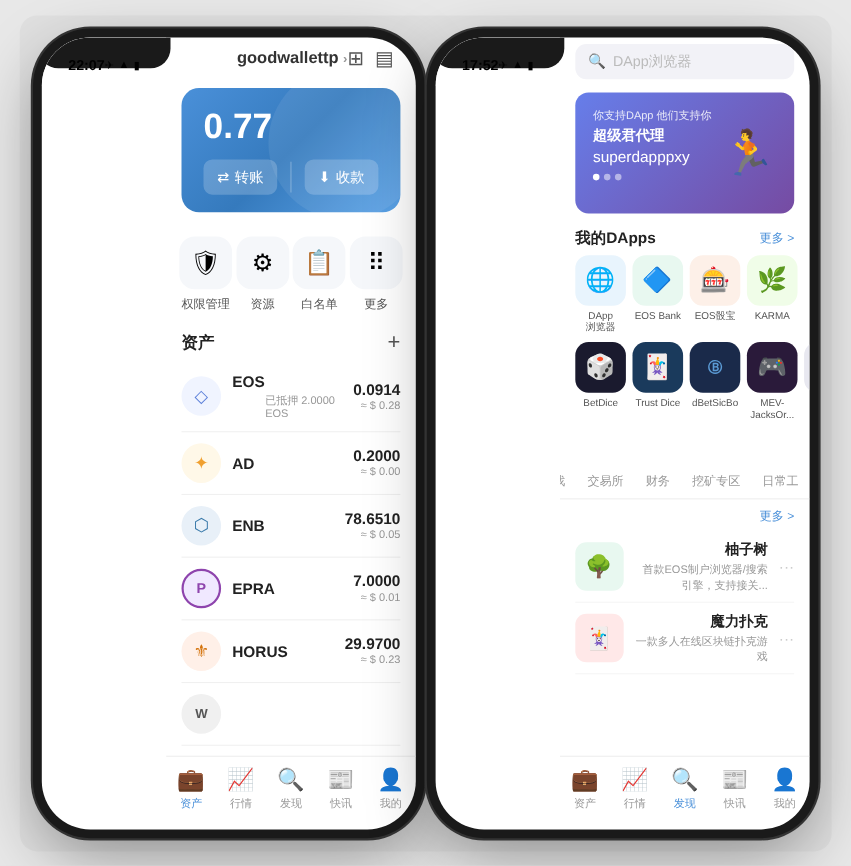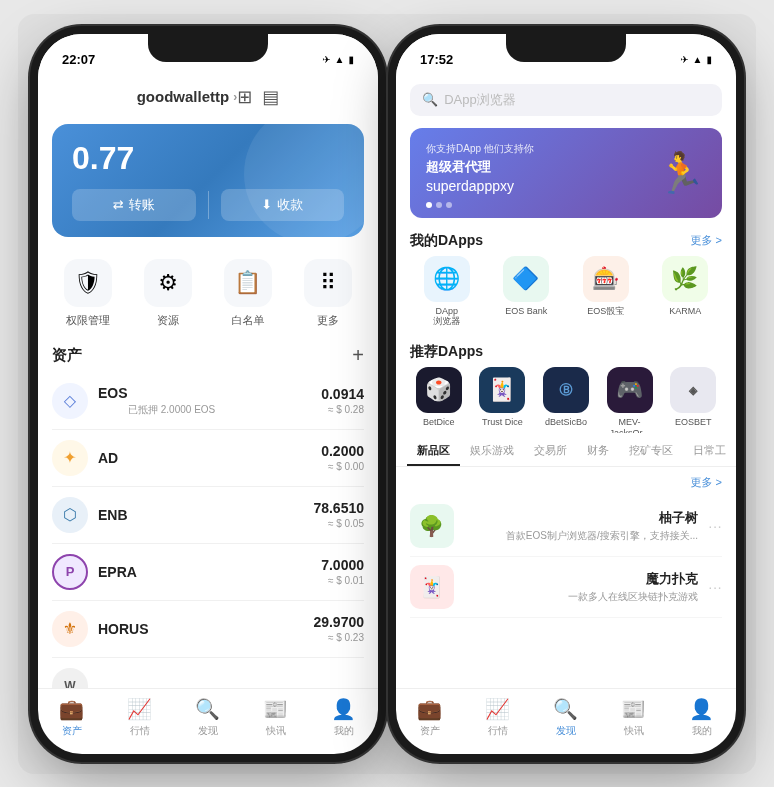--- a/index.html
+++ b/index.html
@@ -21,21 +21,20 @@
     
     .phone {
       width: 340px;
       height: 720px;
       background: #fff;
       border-radius: 44px;
       box-shadow: 0 0 0 8px #1a1a1a, 0 0 0 10px #333, 0 20px 60px rgba(0,0,0,0.4);
       overflow: hidden;
       position: relative;
       display: flex;
-      flex-direction: column;
     }
     .notch-area {
       background: #fff;
       height: 44px;
       display: flex;
       align-items: center;
       justify-content: space-between;
       padding: 8px 24px 0;
       position: relative;
       flex-shrink: 0;
@@ -69,21 +68,21 @@
     .phone-content {
       flex: 1;
       overflow: hidden;
       display: flex;
       flex-direction: column;
     }
     
     .wallet-header {
       display: flex;
       align-items: center;
-      justify-content: center;
+      justify-content: flex-end;
       padding: 8px 20px;
     }
     .wallet-name {
       font-size: 15px;
       font-weight: 600;
       color: #333;
       display: flex;
       align-items: center;
       gap: 4px;
     }
@@ -251,21 +250,21 @@
 
     .banner {
       margin: 6px 14px;
       border-radius: 12px;
       background: linear-gradient(135deg, #667eea 0%, #764ba2 100%);
       padding: 14px 16px;
       color: #fff;
       position: relative;
       overflow: hidden;
       flex-shrink: 0;
-      height: 90px;
+      height: 110px;
     }
     .banner-subtitle { font-size: 10px; opacity: 0.85; }
     .banner-title { font-size: 13px; font-weight: 700; margin-top: 2px; }
     .banner-dots {
       display: flex;
       gap: 4px;
       margin-top: 8px;
     }
     .dot { width: 6px; height: 6px; border-radius: 50%; background: rgba(255,255,255,0.5); }
     .dot.active { background: #fff; }
@@ -589,23 +588,20 @@
           <div class="dapp-item">
             <div class="dapp-icon ic-slot">🎰</div>
             <span class="dapp-label">EOS骰宝</span>
           </div>
           <div class="dapp-item">
             <div class="dapp-icon ic-karma">🌿</div>
             <span class="dapp-label">KARMA</span>
           </div>
         </div>
 
-        <div class="section-header">
-          <span class="section-title">推荐DApps</span>
-        </div>
         <div class="dapp-grid">
           <div class="dapp-item">
             <div class="dapp-icon ic-betdice">🎲</div>
             <span class="dapp-label">BetDice</span>
           </div>
           <div class="dapp-item">
             <div class="dapp-icon ic-trust">🃏</div>
             <span class="dapp-label">Trust Dice</span>
           </div>
           <div class="dapp-item">

